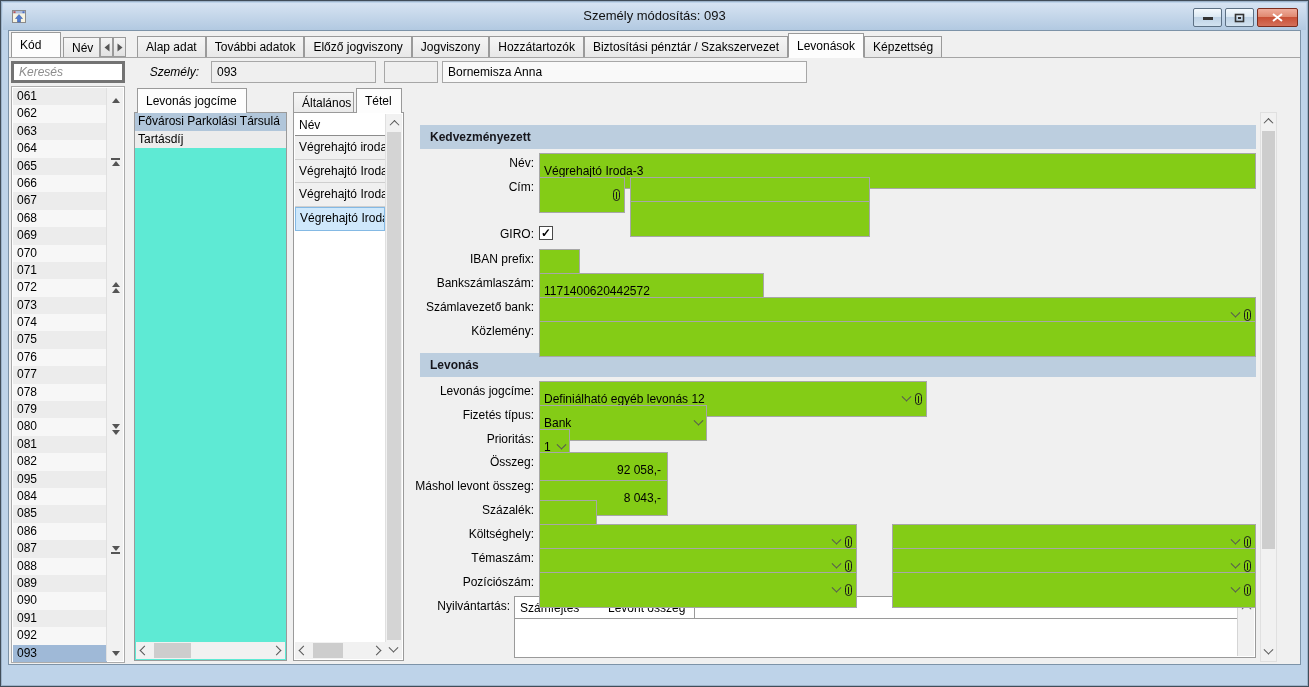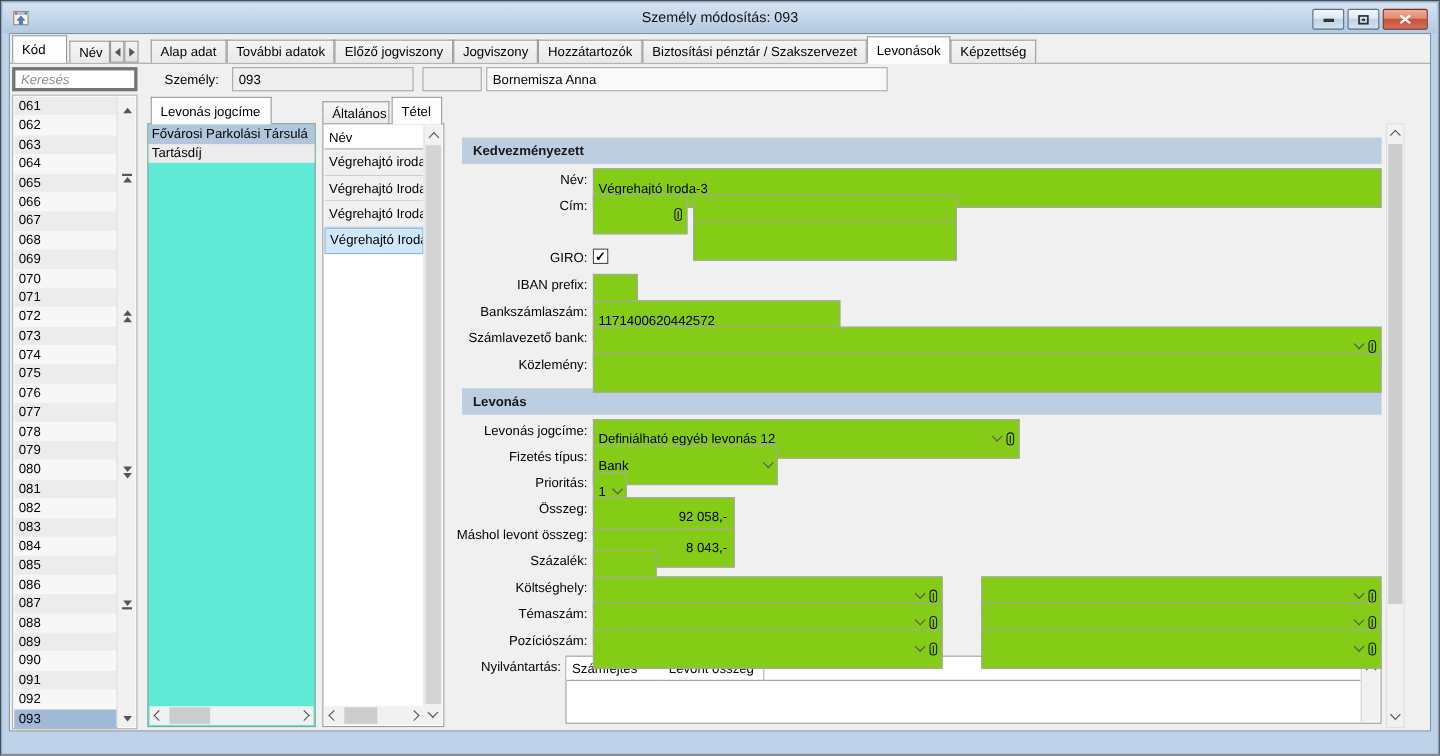--- a/index.html
+++ b/index.html
@@ -93,21 +93,21 @@
     align-items:center;justify-content:center;font-weight:bold;font-size:12px;}
   .rtable{position:absolute;left:102px;top:484px;width:742px;height:62px;background:#fff;border:1px solid #9a9a9a;}
   .rth{position:absolute;top:1px;height:21px;line-height:21px;padding-left:5px;border-right:1px solid #9a9a9a;
     border-bottom:1px solid #9a9a9a;background:#fff;white-space:nowrap;overflow:hidden;}
   .rtvscroll{position:absolute;right:1px;top:1px;width:17px;bottom:1px;background:#f1f1f1;border-left:1px solid #d5d5d5;}
   .rtvscroll .hbtn{margin:1px auto 0;}
   .rscroll{position:absolute;left:1251px;top:81px;width:17px;height:550px;background:#f1f1f1;border:1px solid #e0e0e0;}
   .rsthumb{position:absolute;left:1px;right:1px;top:18px;height:418px;background:#cdcdcd;}
   .rsbtn{position:absolute;left:0;width:15px;height:17px;display:flex;align-items:center;justify-content:center;}
   
-  .plabel{position:absolute;left:113px;top:31px;width:77px;text-align:right;line-height:20px;}
+  .plabel{position:absolute;left:113px;top:31px;width:77px;text-align:right;line-height:20px;font-style:italic;}
   .pf{position:absolute;top:30px;height:22px;border:1px solid #a7a7a7;display:flex;align-items:center;padding:0 5px;}
 </style>
 </head>
 <body>
 
 <div class="window">
   <div class="titlebar">
     <svg class="app-icon" viewBox="0 0 16 16">
       <rect x="1.5" y="1.5" width="13" height="12" fill="#f7f3e1" stroke="#8a8a8a"></rect>
       <rect x="2" y="2" width="12" height="2.5" fill="#aebedd"></rect>
@@ -173,21 +173,21 @@
           <div class="lrow">073</div>
           <div class="lrow alt">074</div>
           <div class="lrow">075</div>
           <div class="lrow alt">076</div>
           <div class="lrow">077</div>
           <div class="lrow alt">078</div>
           <div class="lrow">079</div>
           <div class="lrow alt">080</div>
           <div class="lrow">081</div>
           <div class="lrow alt">082</div>
-          <div class="lrow">083</div>
+          <div class="lrow">095</div>
           <div class="lrow alt">084</div>
           <div class="lrow">085</div>
           <div class="lrow alt">086</div>
           <div class="lrow">087</div>
           <div class="lrow alt">088</div>
           <div class="lrow">089</div>
           <div class="lrow alt">090</div>
           <div class="lrow">091</div>
           <div class="lrow alt">092</div>
           <div class="lrow sel">093</div>

